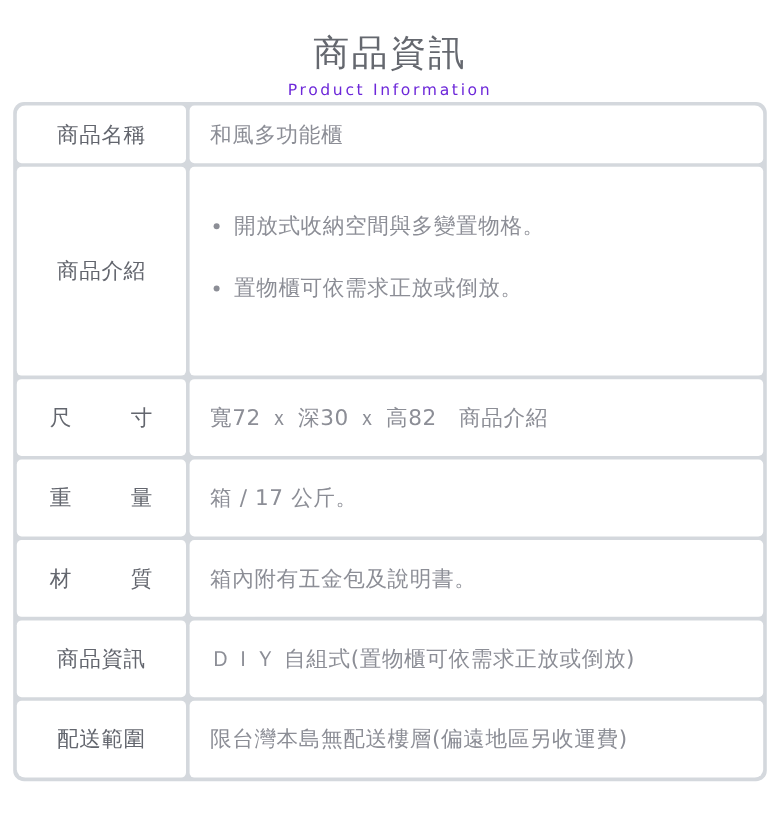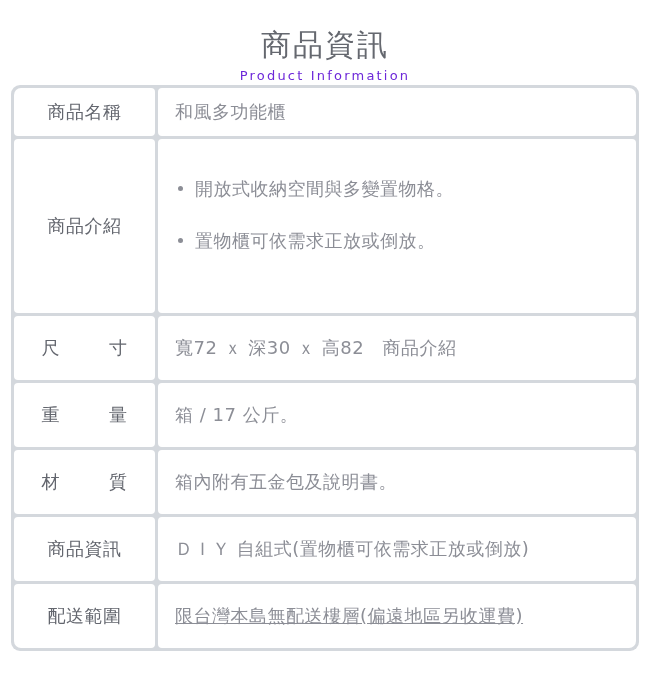--- a/index.html
+++ b/index.html
@@ -88,21 +88,21 @@
     letter-spacing: 0.5px;
   }
 
   
   .spec-row.tint .cell { background: #ffffff; }
 
   
   .spec-row:first-child .cell-label { border-top-left-radius: 7px; }
   .spec-row:first-child .cell-value { border-top-right-radius: 7px; }
   .spec-row:last-child .cell-label { border-bottom-left-radius: 7px; }
-  .spec-row:last-child .cell-value { border-bottom-right-radius: 7px; text-decoration: underline; }
+  .spec-row:last-child .cell-value { border-bottom-right-radius: 7px; }
   .cell-label { border-radius: 4px; }
   .cell-value { border-radius: 4px; }
   .spec-row:first-child .cell-label { border-radius: 7px 4px 4px 4px; }
   .spec-row:first-child .cell-value { border-radius: 4px 7px 4px 4px; }
   .spec-row:last-child .cell-label { border-radius: 4px 4px 4px 7px; }
   .spec-row:last-child .cell-value { border-radius: 4px 4px 7px 4px; }
 
   
   .label-wide {
     display: inline-block;

